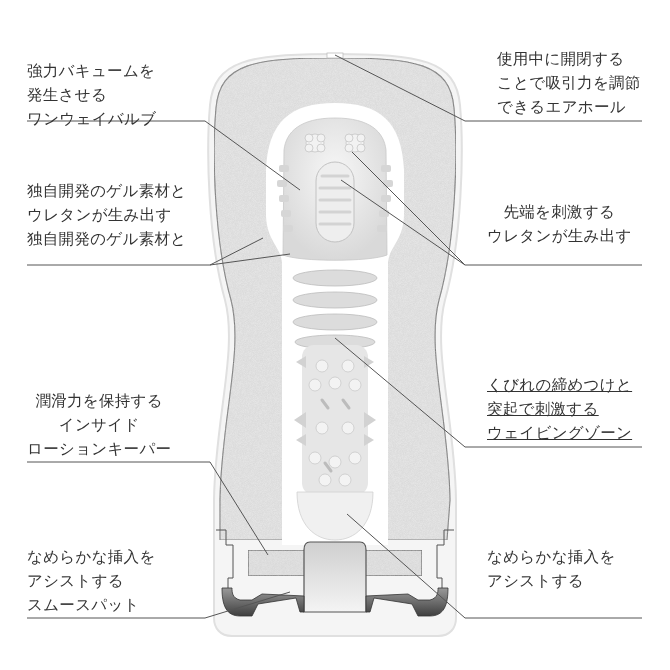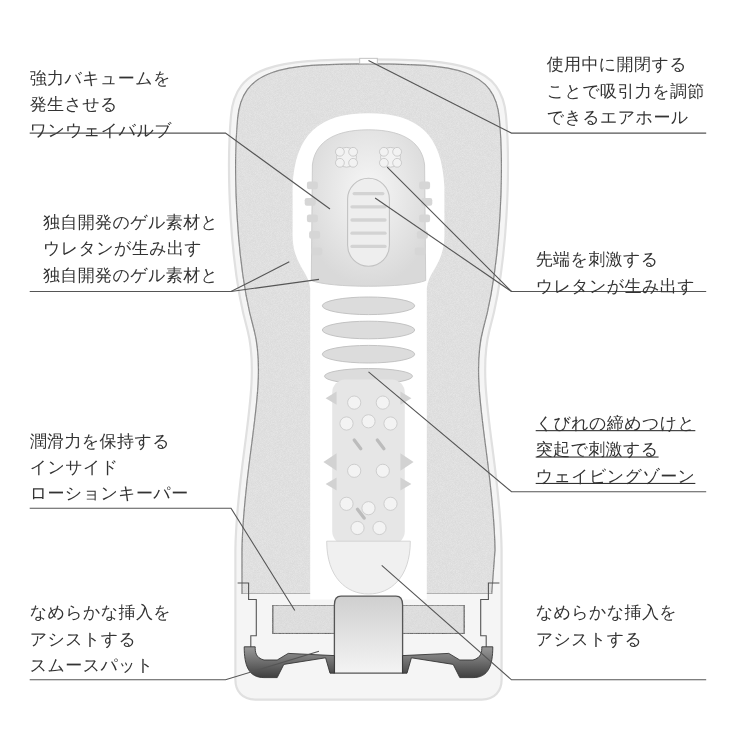--- a/index.html
+++ b/index.html
@@ -162,32 +162,32 @@
   <span class="line">発生させる</span>
   <span class="line">ワンウェイバルブ</span>
 </div>
 
 <div class="label" style="left:497px; top:47px;">
   <span class="line">使用中に開閉する</span>
   <span class="line">ことで吸引力を調節</span>
   <span class="line">できるエアホール</span>
 </div>
 
-<div class="label" style="left:27px; top:190px;margin-left:12px;">
+<div class="label" style="left:27px; top:179px;">
   <span class="line">独自開発のゲル素材と</span>
   <span class="line">ウレタンが生み出す</span>
   <span class="line">独自開発のゲル素材と</span>
 </div>
 
-<div class="label" style="left:487px; top:224px;">
+<div class="label" style="left:487px; top:200px;text-align:center;">
   <span class="line">先端を刺激する</span>
   <span class="line">ウレタンが生み出す</span>
 </div>
 
-<div class="label" style="left:27px; top:389px;">
+<div class="label" style="left:27px; top:389px;text-align:center;">
   <span class="line">潤滑力を保持する</span>
   <span class="line">インサイド</span>
   <span class="line">ローションキーパー</span>
 </div>
 
 <div class="label" style="left:487px; top:373px;text-decoration:underline;">
   <span class="line">くびれの締めつけと</span>
   <span class="line">突起で刺激する</span>
   <span class="line">ウェイビングゾーン</span>
 </div>

